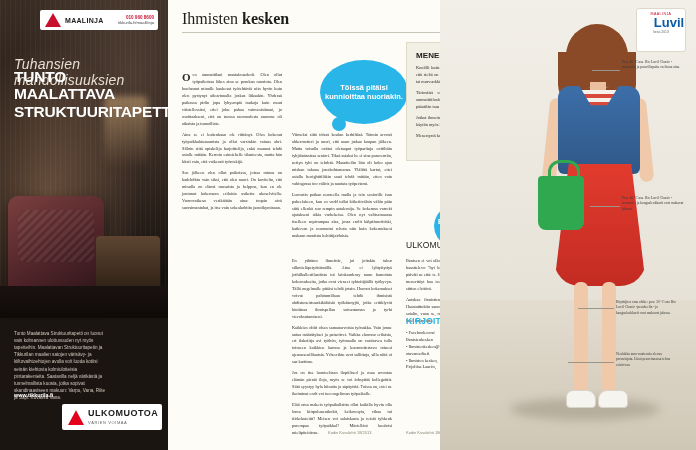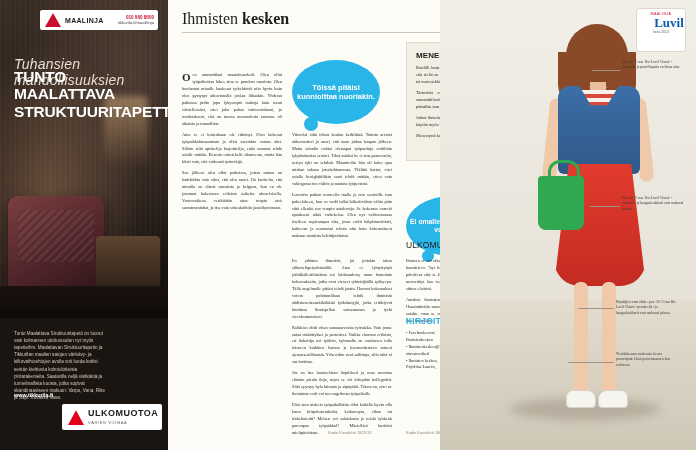--- a/index.html
+++ b/index.html
@@ -53,21 +53,21 @@
 
   .art-head{position:absolute;left:14px;top:42px;width:110px;color:#1d1d1b;font-size:9.5px;font-weight:bold;line-height:1.25;letter-spacing:.1px;}
   .col{position:absolute;font-size:4.3px;line-height:1.62;color:#2a2a28;text-align:justify;font-family:"Liberation Serif",serif;}
   .col p{margin:0 0 4px 0;}
   .col .lead:first-letter{font-size:11px;font-weight:bold;float:left;line-height:.85;padding:1px 2px 0 0;}
   .col1{left:14px;top:72px;width:100px;}
   .col2{left:124px;top:132px;width:100px;}
   .col3{left:124px;top:258px;width:100px;}
   .col4{left:238px;top:258px;width:104px;}
 
-  .bubble{position:absolute;background:#29b5e8;color:#ffffff;border-radius:50%;display:flex;align-items:center;justify-content:center;text-align:center;font-weight:bold;}
+  .bubble{position:absolute;background:#29b5e8;color:#ffffff;border-radius:50%;display:flex;align-items:center;justify-content:center;text-align:center;font-weight:bold;margin-left:28px;}
   .bub1{left:124px;top:60px;width:88px;height:64px;font-size:7.5px;line-height:1.25;}
   .bub1:after{content:"";position:absolute;left:12px;bottom:-7px;width:14px;height:14px;background:#29b5e8;border-radius:50%;}
   .bub2{left:238px;top:196px;width:92px;height:60px;font-size:6.8px;line-height:1.25;}
   .bub2:after{content:"";position:absolute;left:16px;bottom:-6px;width:12px;height:12px;background:#29b5e8;border-radius:50%;}
   .bub3{left:336px;top:196px;width:92px;height:60px;font-size:6.8px;line-height:1.25;}
   .bub3:after{content:"";position:absolute;left:60px;bottom:-6px;width:12px;height:12px;background:#29b5e8;border-radius:50%;}
 
   .boxed{position:absolute;left:238px;top:42px;width:196px;padding:8px 9px 9px 9px;background:#f2efe4;border:1px solid #ded9c8;box-sizing:border-box;}
   .boxed h3{margin:0 0 5px 0;font-size:8px;color:#1d1d1b;font-family:"Liberation Sans",sans-serif;letter-spacing:.1px;}
   .boxed p{margin:0 0 4px 0;font-size:4.3px;line-height:1.62;color:#2a2a28;text-align:justify;font-family:"Liberation Serif",serif;}
@@ -106,21 +106,21 @@
   .m-bag:after{content:"";position:absolute;left:10px;top:-16px;width:26px;height:20px;border:3px solid #2fa84f;border-bottom:none;border-radius:12px 12px 0 0;}
   .m-legL{position:absolute;left:42px;top:258px;width:14px;height:112px;border-radius:6px;background:#f0c9ab;}
   .m-legR{position:absolute;left:70px;top:258px;width:14px;height:112px;border-radius:6px;background:#f0c9ab;}
   .m-shoeL{position:absolute;left:34px;top:366px;width:28px;height:16px;border-radius:7px 9px 4px 4px;background:#f6f4ef;border:1px solid #d8d4c9;}
   .m-shoeR{position:absolute;left:66px;top:366px;width:28px;height:16px;border-radius:9px 7px 4px 4px;background:#f6f4ef;border:1px solid #d8d4c9;}
   .m-armL{position:absolute;left:14px;top:74px;width:14px;height:84px;border-radius:7px;background:#f0c9ab;transform:rotate(6deg);}
   .m-armR{position:absolute;left:104px;top:74px;width:14px;height:84px;border-radius:7px;background:#f0c9ab;transform:rotate(-6deg);}
 
   .luvil{position:absolute;left:196px;top:8px;width:48px;height:42px;background:#ffffff;border:1px solid #ddd8cc;border-radius:3px;text-align:center;}
   .luvil-top{font-size:3.6px;color:#c8102e;margin-top:3px;letter-spacing:.4px;}
-  .luvil-name{font-size:13px;font-weight:bold;color:#0a5ca8;line-height:1.05;font-family:Liberation Serif, serif;margin-left:16px;}
+  .luvil-name{font-size:13px;font-weight:bold;color:#0a5ca8;line-height:1.05;font-family:Liberation Sans, sans-serif;margin-left:16px;}
   .luvil-sub{font-size:3.4px;color:#666;}
 
   .callout{position:absolute;width:62px;font-size:3.6px;line-height:1.5;color:#3a3a36;font-family:"Liberation Serif",serif;}
   .co1{left:182px;top:60px;}
   .co2{left:182px;top:196px;}
   .co3{left:176px;top:300px;}
   .co4{left:176px;top:352px;}
   .co-line{position:absolute;background:#9a958a;height:1px;}
   .cl1{left:152px;top:70px;width:28px;}
   .cl2{left:150px;top:206px;width:30px;}

